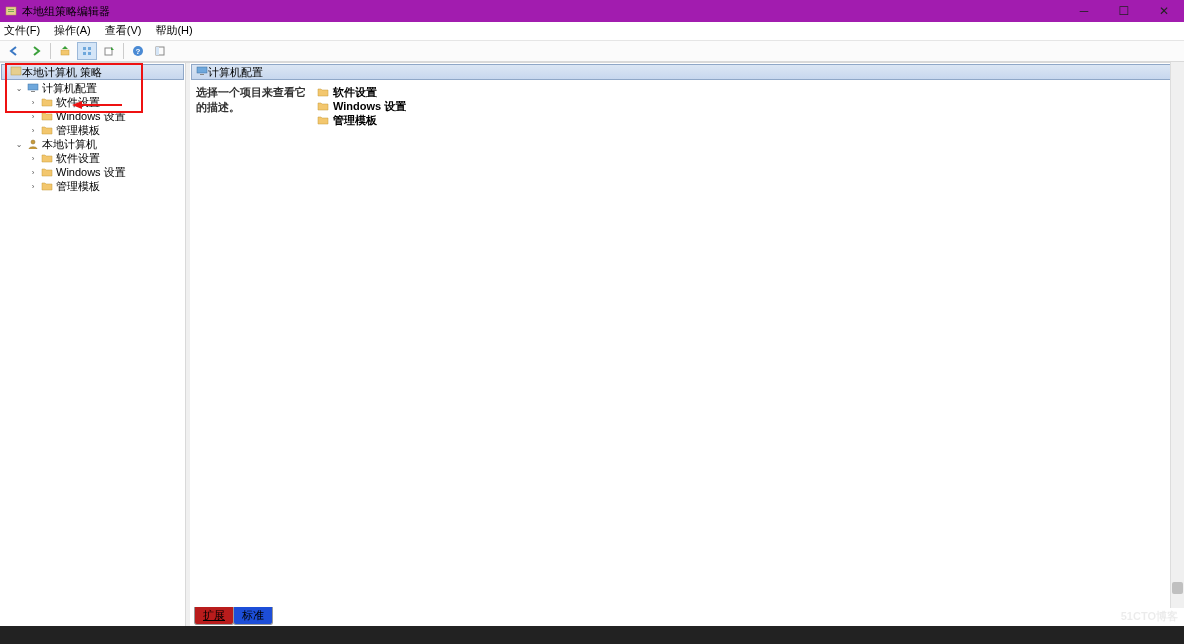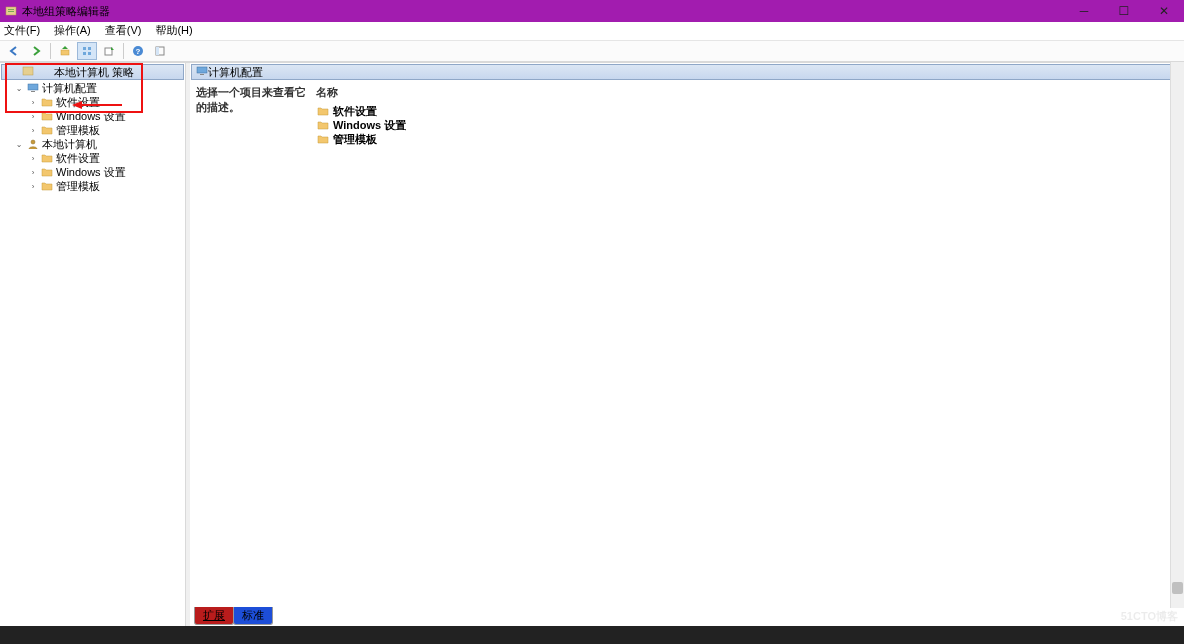--- a/index.html
+++ b/index.html
@@ -16,21 +16,21 @@
 
 .toolbar { height: 22px; border-top: 1px solid #e5e5e5; border-bottom: 1px solid #d9d9d9; display: flex; align-items: center; padding-left: 4px; gap: 2px; background: #fbfbfb; }
 .tb-btn { width: 20px; height: 18px; display: flex; align-items: center; justify-content: center; border: 1px solid transparent; }
 .tb-sep { width: 1px; height: 16px; background: #ccc; margin: 0 2px; }
 
 .workspace { display: flex; height: calc(100% - 62px - 18px); border-top: 1px solid #d9d9d9; }
 .tree-pane { width: 186px; border-right: 1px solid #d9d9d9; background: #fff; overflow: auto; }
 .splitter { width: 4px; background: #f0f0f0; cursor: col-resize; }
 .main-pane { flex: 1; background: #fff; display: flex; flex-direction: column; }
 
-.tree-root-hdr { background: linear-gradient(#dbe6f4, #c7d7ee); border: 1px solid #8fa7c7; height: 16px; display: flex; align-items: center; padding-left: 20px; margin: 1px; font-size: 11px; gap: 20px; }
+.tree-root-hdr { background: linear-gradient(#dbe6f4, #c7d7ee); border: 1px solid #8fa7c7; height: 16px; display: flex; align-items: center; padding-left: 8px; margin: 1px; font-size: 11px; }
 .tree-row { display: flex; align-items: center; height: 14px; padding-left: 4px; font-size: 11px; white-space: nowrap; }
 .tree-row .exp { width: 10px; display: inline-flex; align-items: center; justify-content: center; color: #5a5a5a; font-size: 8px; }
 .tree-row .ic { width: 14px; height: 12px; margin: 0 2px; display: inline-flex; align-items: center; justify-content: center; }
 .tree-row.indent1 { padding-left: 14px; }
 .tree-row.indent2 { padding-left: 28px; }
 
 .folder { fill: #f3c76e; stroke: #c79a3a; stroke-width: 0.5; }
 .comp-ic { fill: #6fa8dc; stroke: #3d6fa3; stroke-width: 0.5; }
 .user-ic { fill: #c79a3a; stroke: #8a6a22; stroke-width: 0.5; }
 .scroll-ic { fill: #e6cf8f; stroke: #b89b4d; stroke-width: 0.5; }
@@ -222,21 +222,20 @@
             <rect x="1" y="1" width="10" height="6" class="comp-ic"></rect>
             <rect x="4" y="8" width="4" height="1" fill="#888"></rect>
           </svg></span>
       <span>计算机配置</span>
     </div>
     <div class="detail-body">
       <div class="desc-col">
         <span>选择一个项目来查看它的描述。</span>
       </div>
       <div class="list-col">
-        <div class="list-hdr">名称</div>
         <div class="list-item">
           <span class="ic">
               <svg width="12" height="10" viewBox="0 0 12 10">
                 <path d="M1 2h3l1 1h6v6H1z" class="folder"></path>
               </svg>
             </span>
           <span>软件设置</span>
         </div>
         <div class="list-item">
           <span class="ic">

